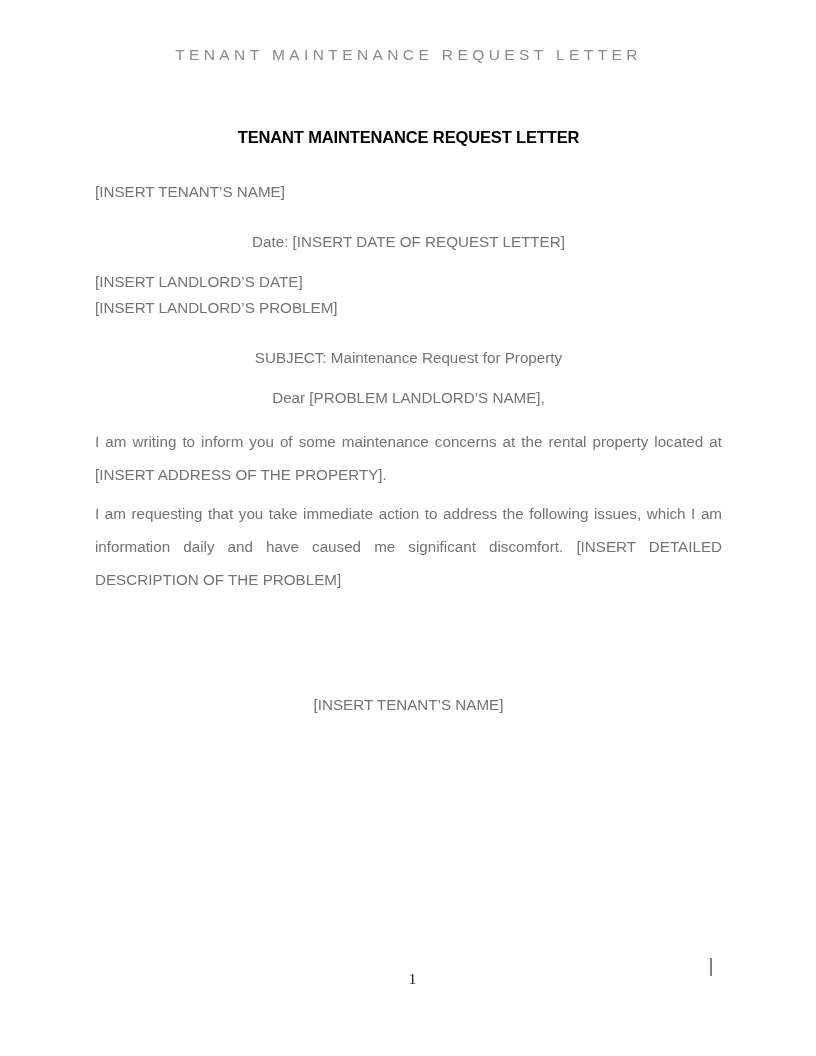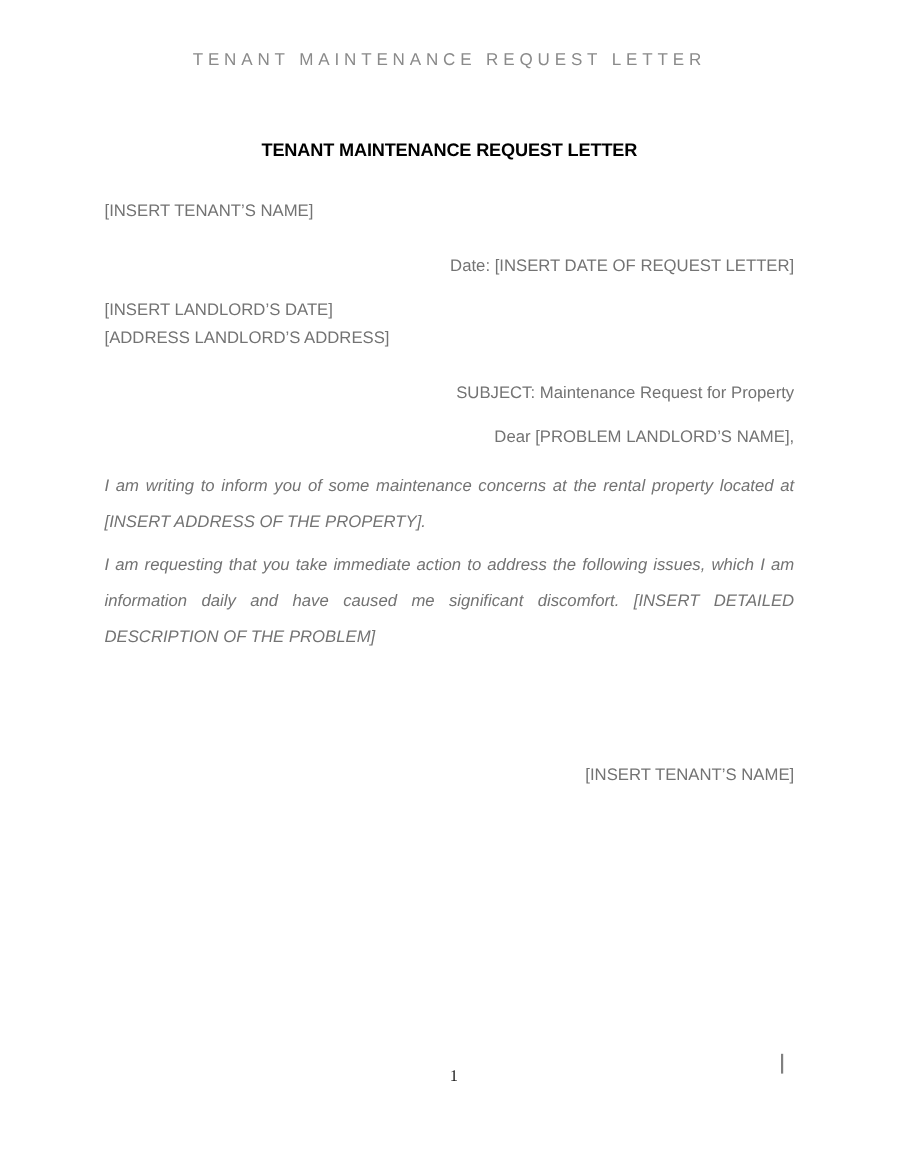--- a/index.html
+++ b/index.html
@@ -64,31 +64,30 @@
 
   .addr-line {
     text-align: left;
     white-space: pre;
   }
 
   .gap-sm { height: 24px; }
   .gap-md { height: 14px; }
 
   .line-left {
-    text-align: right;
+    text-align: center;
     margin: 0;
     white-space: pre;
   }
 
   p.para {
     margin: 0;
     text-align: justify;
     text-justify: inter-word;
     line-height: 33px;
-    font-style: italic;
   }
   p.para.nojust {
     text-align: left;
   }
 
   .para-gap { height: 6px; }
 
   .sig-space { height: 70px; }
 
   
@@ -127,21 +126,21 @@
 
 
     <div class="gap-sm"></div>
 
     <div class="line-left">Date: [INSERT DATE OF REQUEST LETTER]</div>
 
     <div class="gap-md"></div>
 
     <div class="addr-line">[INSERT LANDLORD’S DATE]</div>
 
-    <div class="addr-line">[ADDRESS LANDLORD’S ADDRESS]</div>
+    <div class="addr-line">[INSERT LANDLORD’S PROBLEM]</div>
 
     <div class="gap-sm"></div>
 
     <div class="line-left">SUBJECT: Maintenance Request for Property</div>
 
     <div class="gap-md"></div>
 
     <div class="line-left">Dear [PROBLEM LANDLORD’S NAME],</div>
 
     <div class="gap-md"></div>

